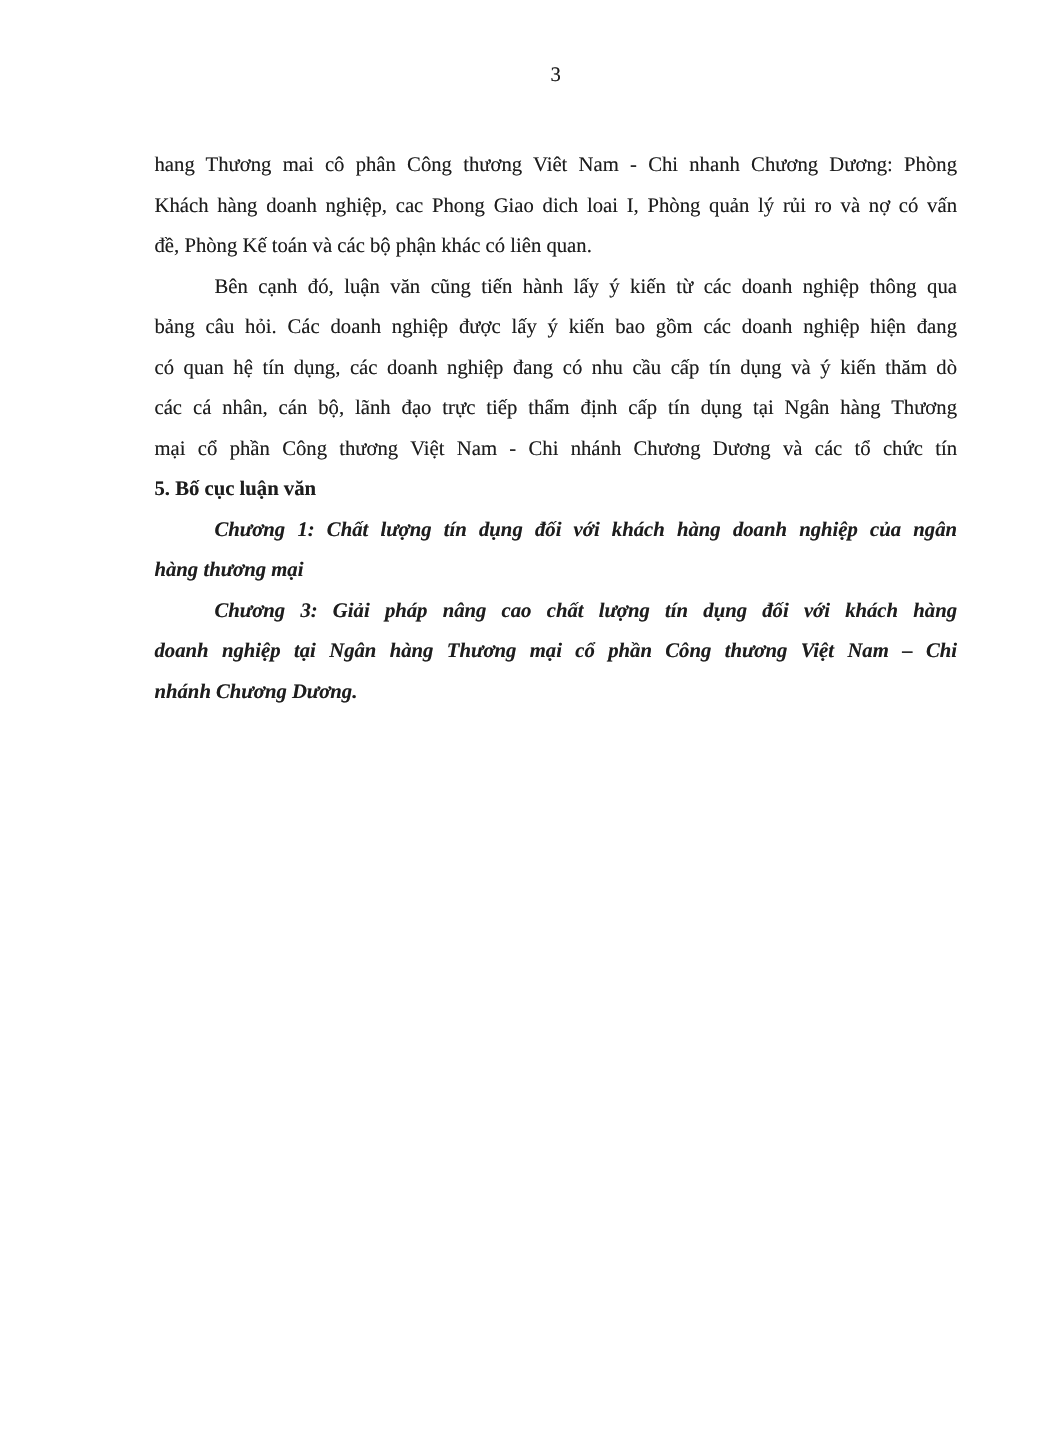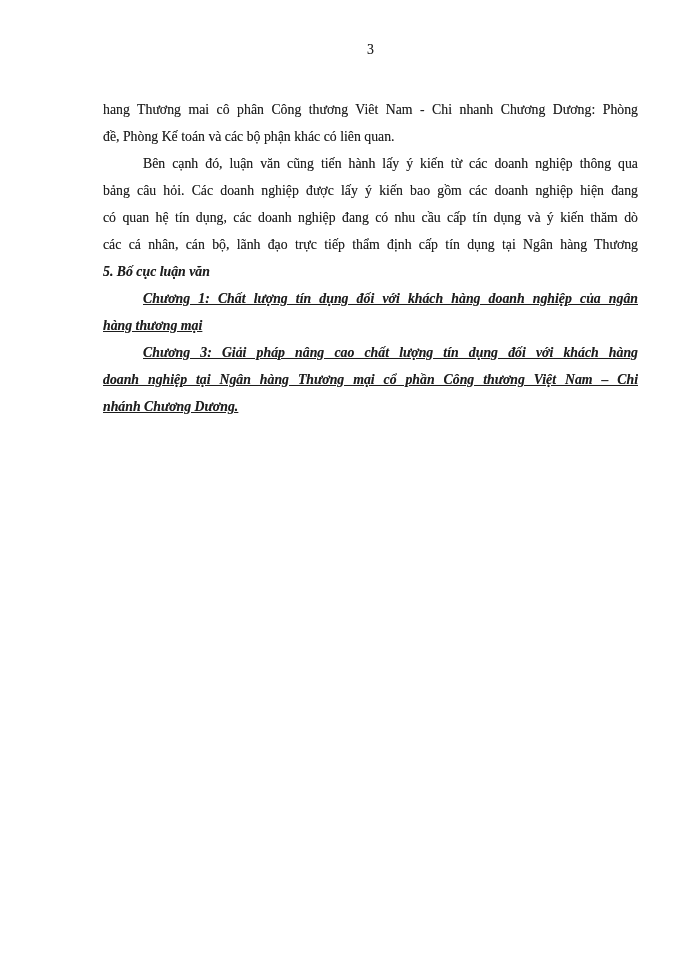--- a/index.html
+++ b/index.html
@@ -31,44 +31,44 @@
     line-height: 27px;
     text-align: justify;
     text-align-last: justify;
     white-space: normal;
   }
   .line.last  { text-align-last: left; }
   .line.first { text-indent: 40px; }
   .heading .line {
     font-weight: bold;
     text-align-last: left;
-    font-style: italic;
   }
   .chapter .line {
     font-weight: bold;
     font-style: italic;
-    text-decoration: underline;
   }
 </style>
 </head>
 <body>
 
 <div class="page">
   <div class="page-number">3</div>
 
   <div class="content">
     <div class="block para">
         <div class="line">hang Thương mai cô phân Công thương Viêt Nam - Chi nhanh Chương Dương: Phòng</div>
+        <div class="line">Khách hàng doanh nghiệp, cac Phong Giao dich loai I, Phòng quản lý rủi ro và nợ có vấn</div>
         <div class="line last">đề, Phòng Kế toán và các bộ phận khác có liên quan.</div>
       </div>
     <div class="block para">
         <div class="line first">Bên cạnh đó, luận văn cũng tiến hành lấy ý kiến từ các doanh nghiệp thông qua</div>
         <div class="line">bảng câu hỏi. Các doanh nghiệp được lấy ý kiến bao gồm các doanh nghiệp hiện đang</div>
         <div class="line">có quan hệ tín dụng, các doanh nghiệp đang có nhu cầu cấp tín dụng và ý kiến thăm dò</div>
         <div class="line">các cá nhân, cán bộ, lãnh đạo trực tiếp thẩm định cấp tín dụng tại Ngân hàng Thương</div>
+        <div class="line">mại cổ phần Công thương Việt Nam - Chi nhánh Chương Dương và các tổ chức tín</div>
       </div>
     <div class="block heading">
         <div class="line last">5. Bố cục luận văn</div>
       </div>
     <div class="block chapter">
         <div class="line first">Chương 1: Chất lượng tín dụng đối với khách hàng doanh nghiệp của ngân</div>
         <div class="line last">hàng thương mại</div>
       </div>
     <div class="block chapter">
         <div class="line first">Chương 3: Giải pháp nâng cao chất lượng tín dụng đối với khách hàng</div>

